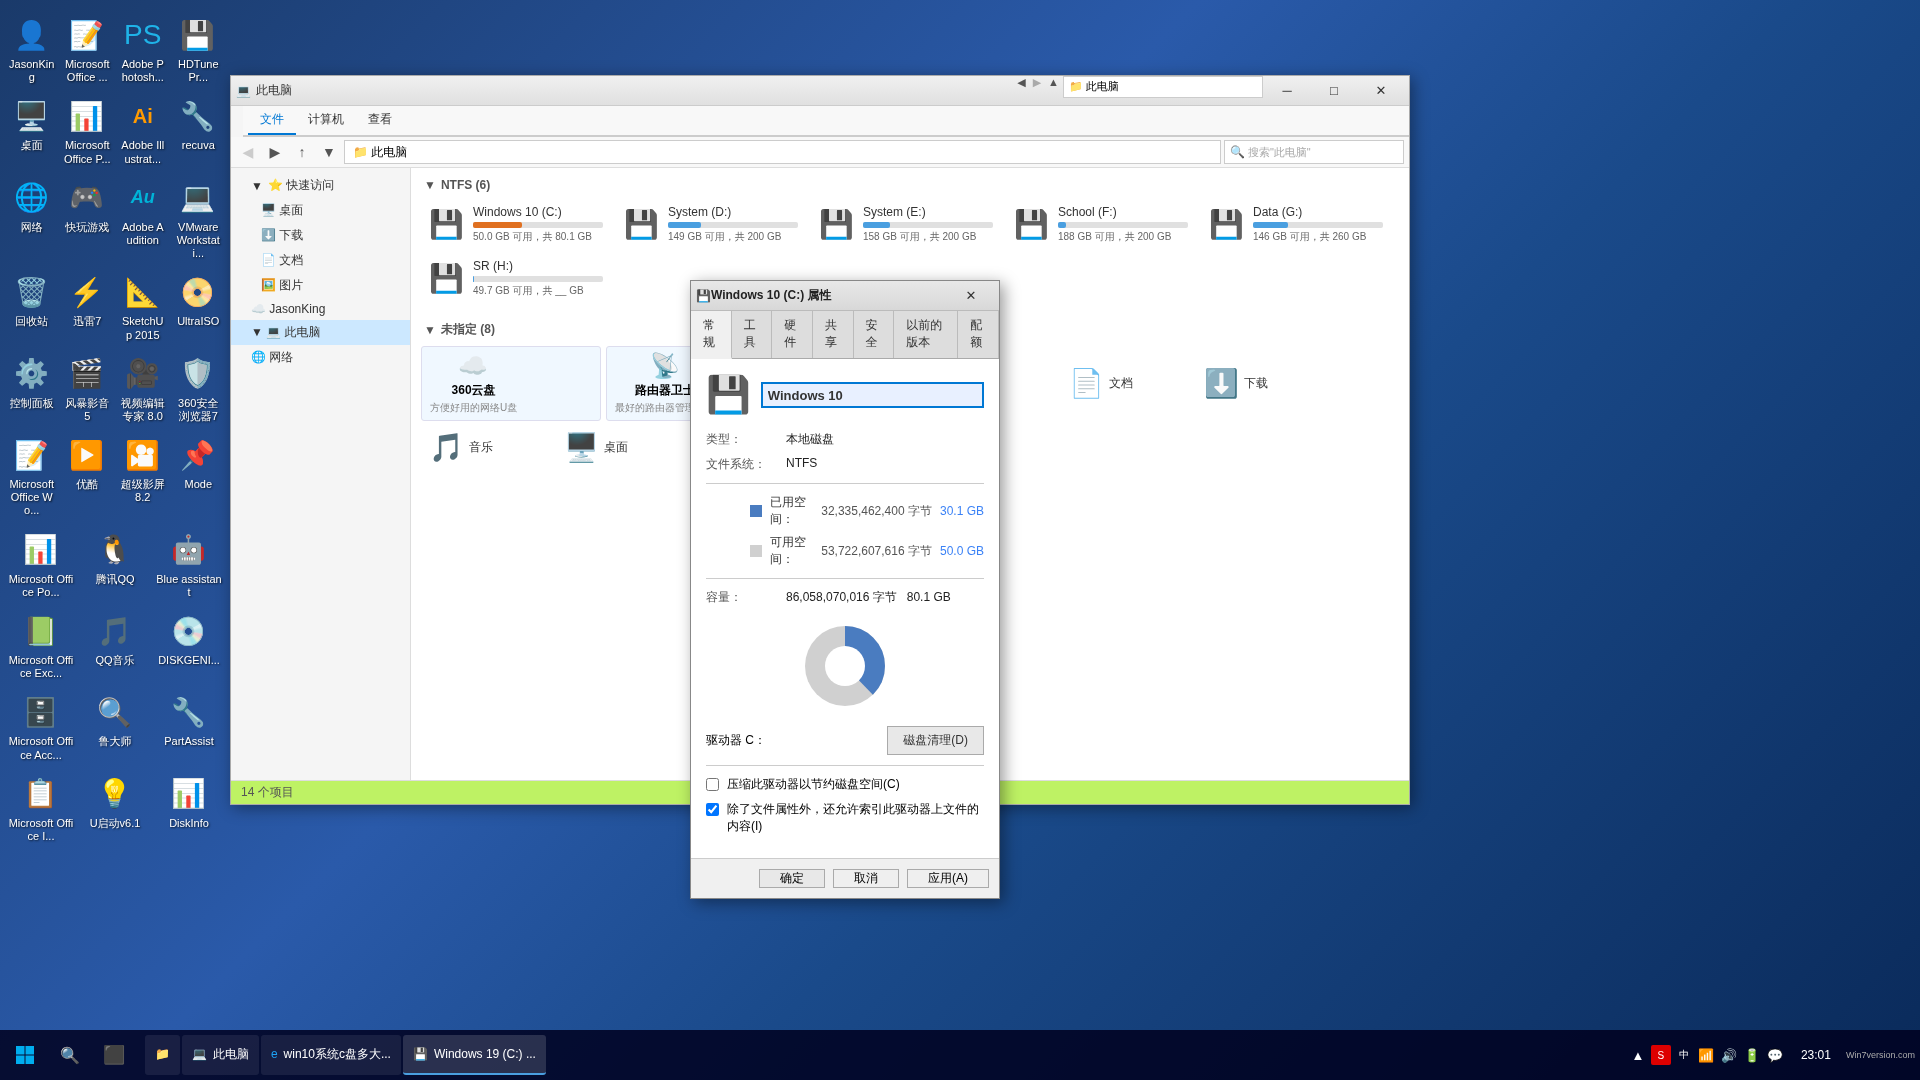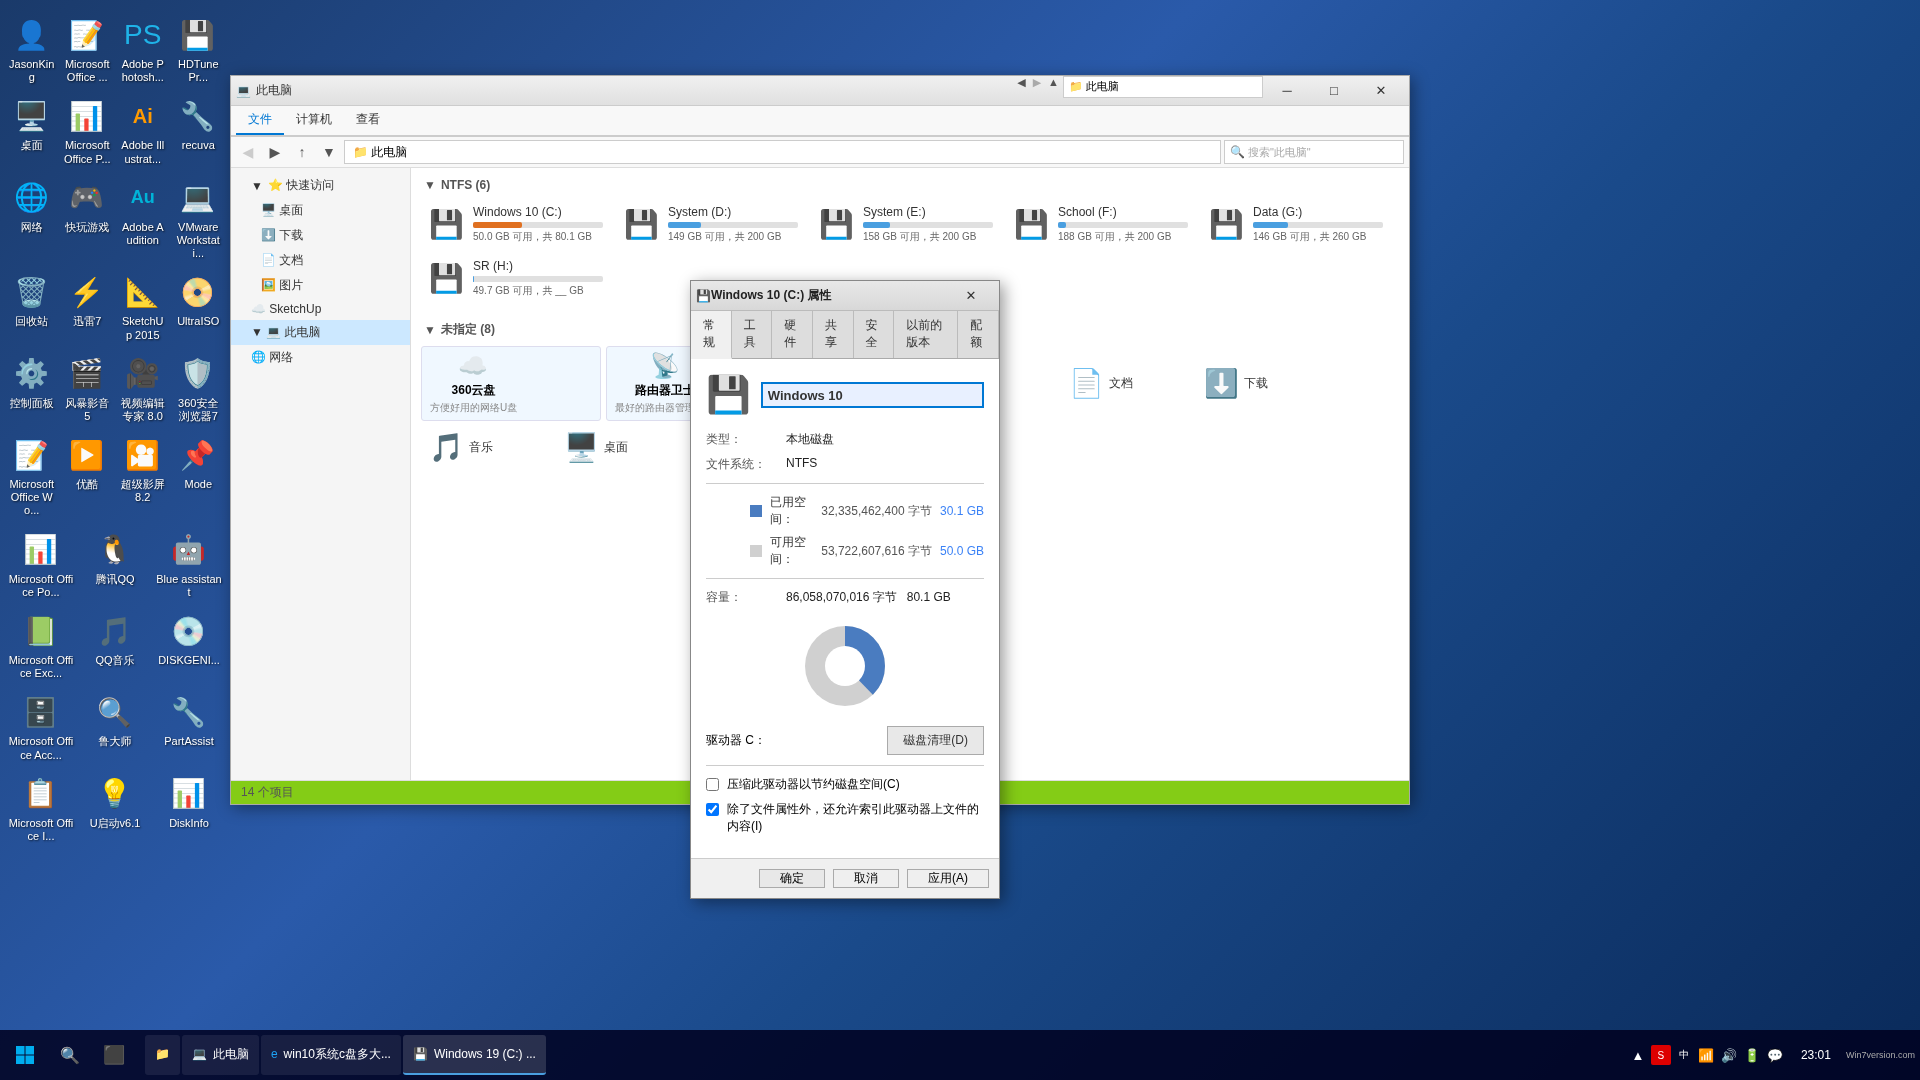--- a/index.html
+++ b/index.html
@@ -196,20 +196,21 @@
       justify-content: center;
       cursor: pointer;
       font-size: 13px;
       color: #333;
     }
 
     
     .ribbon {
       background: #f8f8f8;
       border-bottom: 1px solid #ccc;
+      margin-left: 12px;
     }
 
     .ribbon-tabs {
       display: flex;
       padding: 0 5px;
       border-bottom: 1px solid #ccc;
     }
 
     .ribbon-tab {
       padding: 5px 12px;
@@ -397,21 +398,21 @@
       font-size: 24px;
     }
 
     .folder-name {
       font-size: 12px;
       color: #333;
     }
 
     .status-bar {
       height: 24px;
-      background: #84cc16;
+      background: #bef264;
       border-top: 1px solid #ddd;
       display: flex;
       align-items: center;
       padding: 0 10px;
       font-size: 12px;
       color: #555;
     }
 
     
     .properties-dialog {
@@ -645,21 +646,21 @@
     <div class="icon-row">
       <div class="desktop-icon">
         <div class="icon-img">🌐</div>
         <div class="icon-label">网络</div>
       </div>
       <div class="desktop-icon">
         <div class="icon-img">🎮</div>
         <div class="icon-label">快玩游戏</div>
       </div>
       <div class="desktop-icon">
-        <div class="icon-img" style="color:#00b4d8;font-weight:bold;font-size:18px;">Au</div>
+        <div class="icon-img" style="color:#00b4d8;font-weight:bold;font-size:18px;font-style:italic;">Au</div>
         <div class="icon-label">Adobe Audition</div>
       </div>
       <div class="desktop-icon">
         <div class="icon-img">💻</div>
         <div class="icon-label">VMware Workstati...</div>
       </div>
     </div>
 
     <div class="icon-row">
       <div class="desktop-icon">
@@ -833,21 +834,21 @@
         <div class="sidebar-item" style="padding-left:30px;">
           <span>⬇️ 下载</span>
         </div>
         <div class="sidebar-item" style="padding-left:30px;">
           <span>📄 文档</span>
         </div>
         <div class="sidebar-item" style="padding-left:30px;">
           <span>🖼️ 图片</span>
         </div>
         <div class="sidebar-item">
-          <span>☁️ SketchUp</span>
+          <span>☁️ JasonKing</span>
         </div>
         <div class="sidebar-item active">
           <span>▼ 💻 此电脑</span>
         </div>
         <div class="sidebar-item">
           <span>🌐 网络</span>
         </div>
       </div>
 
       <div class="explorer-content">

